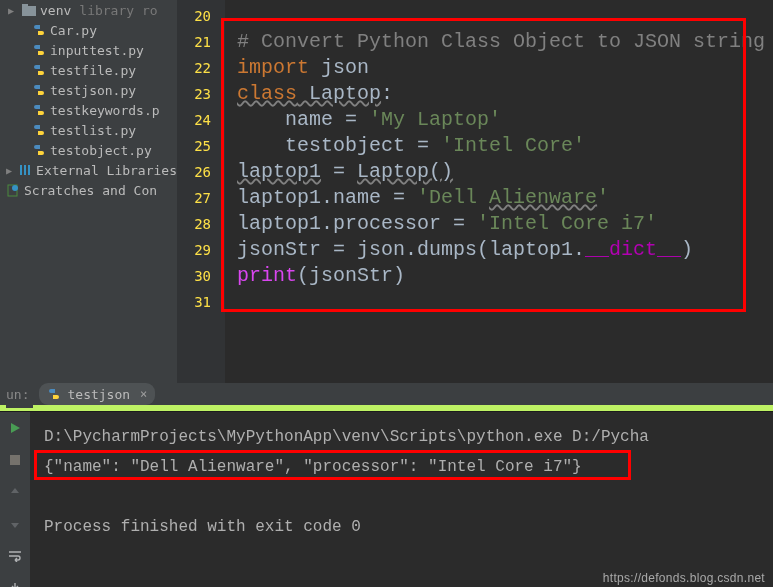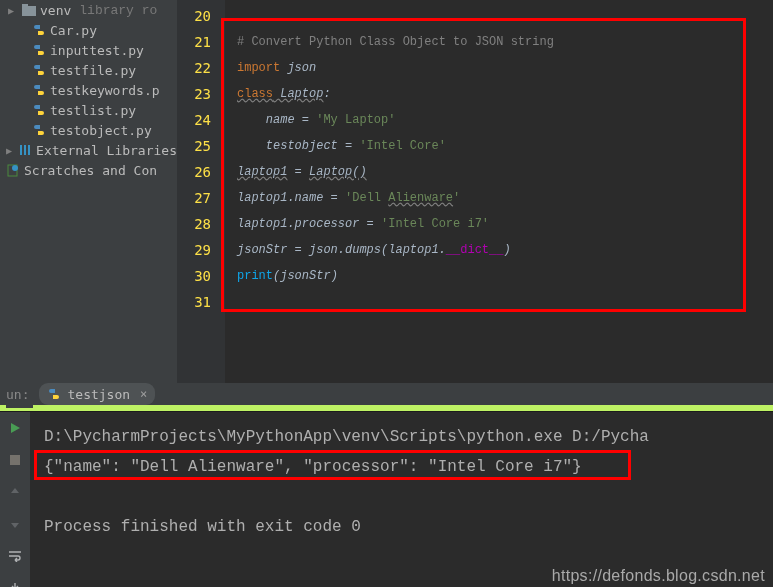--- a/index.html
+++ b/index.html
@@ -45,54 +45,54 @@
     display:inline-flex;align-items:center;justify-content:center;
   }
   .py-icon {
     width: 14px; height: 14px;
     display:inline-flex;align-items:center;justify-content:center;
     color:#f0c04c;
   }
   .lib-icon { width:14px;height:14px;display:inline-flex;align-items:center;justify-content:center;color:#499c54;}
   .scratch-icon{width:14px;height:14px;display:inline-flex;align-items:center;justify-content:center;color:#3592c4;}
   .tree-label { color:#bbbbbb; }
-  .tree-note { color:#787878; margin-left:4px;font-family:Liberation Mono, monospace;}
+  .tree-note { color:#787878; margin-left:4px;}
   .editor {
     flex: 1;
     background: #2b2b2b;
     display: flex;
     position: relative;
   }
   .gutter {
     width: 48px;
     background: #313335;
     text-align: right;
     padding-right: 14px;
     padding-top: 3px;
     color: #fde047;
     font-size: 14px;
     line-height: 26px;
     user-select: none;
   }
   .code {
     flex: 1;
     padding-top: 3px;
-    font-size: 12px;
+    font-size: 20px;
     line-height: 26px;
     padding-left: 12px;
     font-family: "Consolas","Courier New",monospace;
     position: relative;
   }
   .code-line { white-space: pre; height:26px; display:flex;align-items:center;}
   .tok-comment{color:#808080;}
   .tok-keyword{color:#cc7832;text-align:center;}
-  .tok-default{color:#a9b7c6;font-style:italic;}
+  .tok-default{color:#a9b7c6;}
   .tok-string{color:#6a8759;}
   .tok-dunder{color:#b200b2;}
-  .tok-builtin{color:#0ea5e9;}
+  .tok-builtin{color:#d946ef;}
   .wavy{text-decoration: underline wavy #808080;}
   .red-box {
     position: absolute;
     border: 3px solid #ff0000;
     pointer-events: none;
   }
   .tool-window {
     background: #2b2b2b;
     height: 200px;
     display:flex;
@@ -126,21 +126,21 @@
     background:#2b2b2b;
     padding:10px 8px 0 14px;
     font-family:"Courier New",monospace;
     font-size:16px;
     line-height:30px;
     color:#afafaf;
     position:relative;
   }
   .top-wrap{display:flex;flex-direction:column;}
   .footer-watermark{
-    position:absolute;right:8px;bottom:2px;color:#a9a9a9;font-size:16px;font-family:sans-serif;letter-spacing:0.3px;
+    position:absolute;right:8px;bottom:2px;color:#a9a9a9;font-size:12px;font-family:sans-serif;letter-spacing:0.3px;
   }
 </style>
 </head>
 <body>
 
 <div class="main-area">
   <div class="sidebar">
     <div class="tree-row">
       <span class="chevron">▶</span>
       <span class="folder-icon">
@@ -172,20 +172,29 @@
           <span class="tree-label">inputtest.py</span>
         </div>
         <div class="tree-row indent2">
           <span class="py-icon">
             <svg width="12" height="12" viewBox="0 0 12 12">
               <path d="M3 1h4v4H3a2 2 0 0 1 0-4z" fill="#4b8bbe"></path>
               <path d="M9 11H5V7h4a2 2 0 0 1 0 4z" fill="#ffd43b"></path>
             </svg>
           </span>
           <span class="tree-label">testfile.py</span>
+        </div>
+        <div class="tree-row indent2">
+          <span class="py-icon">
+            <svg width="12" height="12" viewBox="0 0 12 12">
+              <path d="M3 1h4v4H3a2 2 0 0 1 0-4z" fill="#4b8bbe"></path>
+              <path d="M9 11H5V7h4a2 2 0 0 1 0 4z" fill="#ffd43b"></path>
+            </svg>
+          </span>
+          <span class="tree-label">testjson.py</span>
         </div>
         <div class="tree-row indent2">
           <span class="py-icon">
             <svg width="12" height="12" viewBox="0 0 12 12">
               <path d="M3 1h4v4H3a2 2 0 0 1 0-4z" fill="#4b8bbe"></path>
               <path d="M9 11H5V7h4a2 2 0 0 1 0 4z" fill="#ffd43b"></path>
             </svg>
           </span>
           <span class="tree-label">testkeywords.p</span>
         </div>

